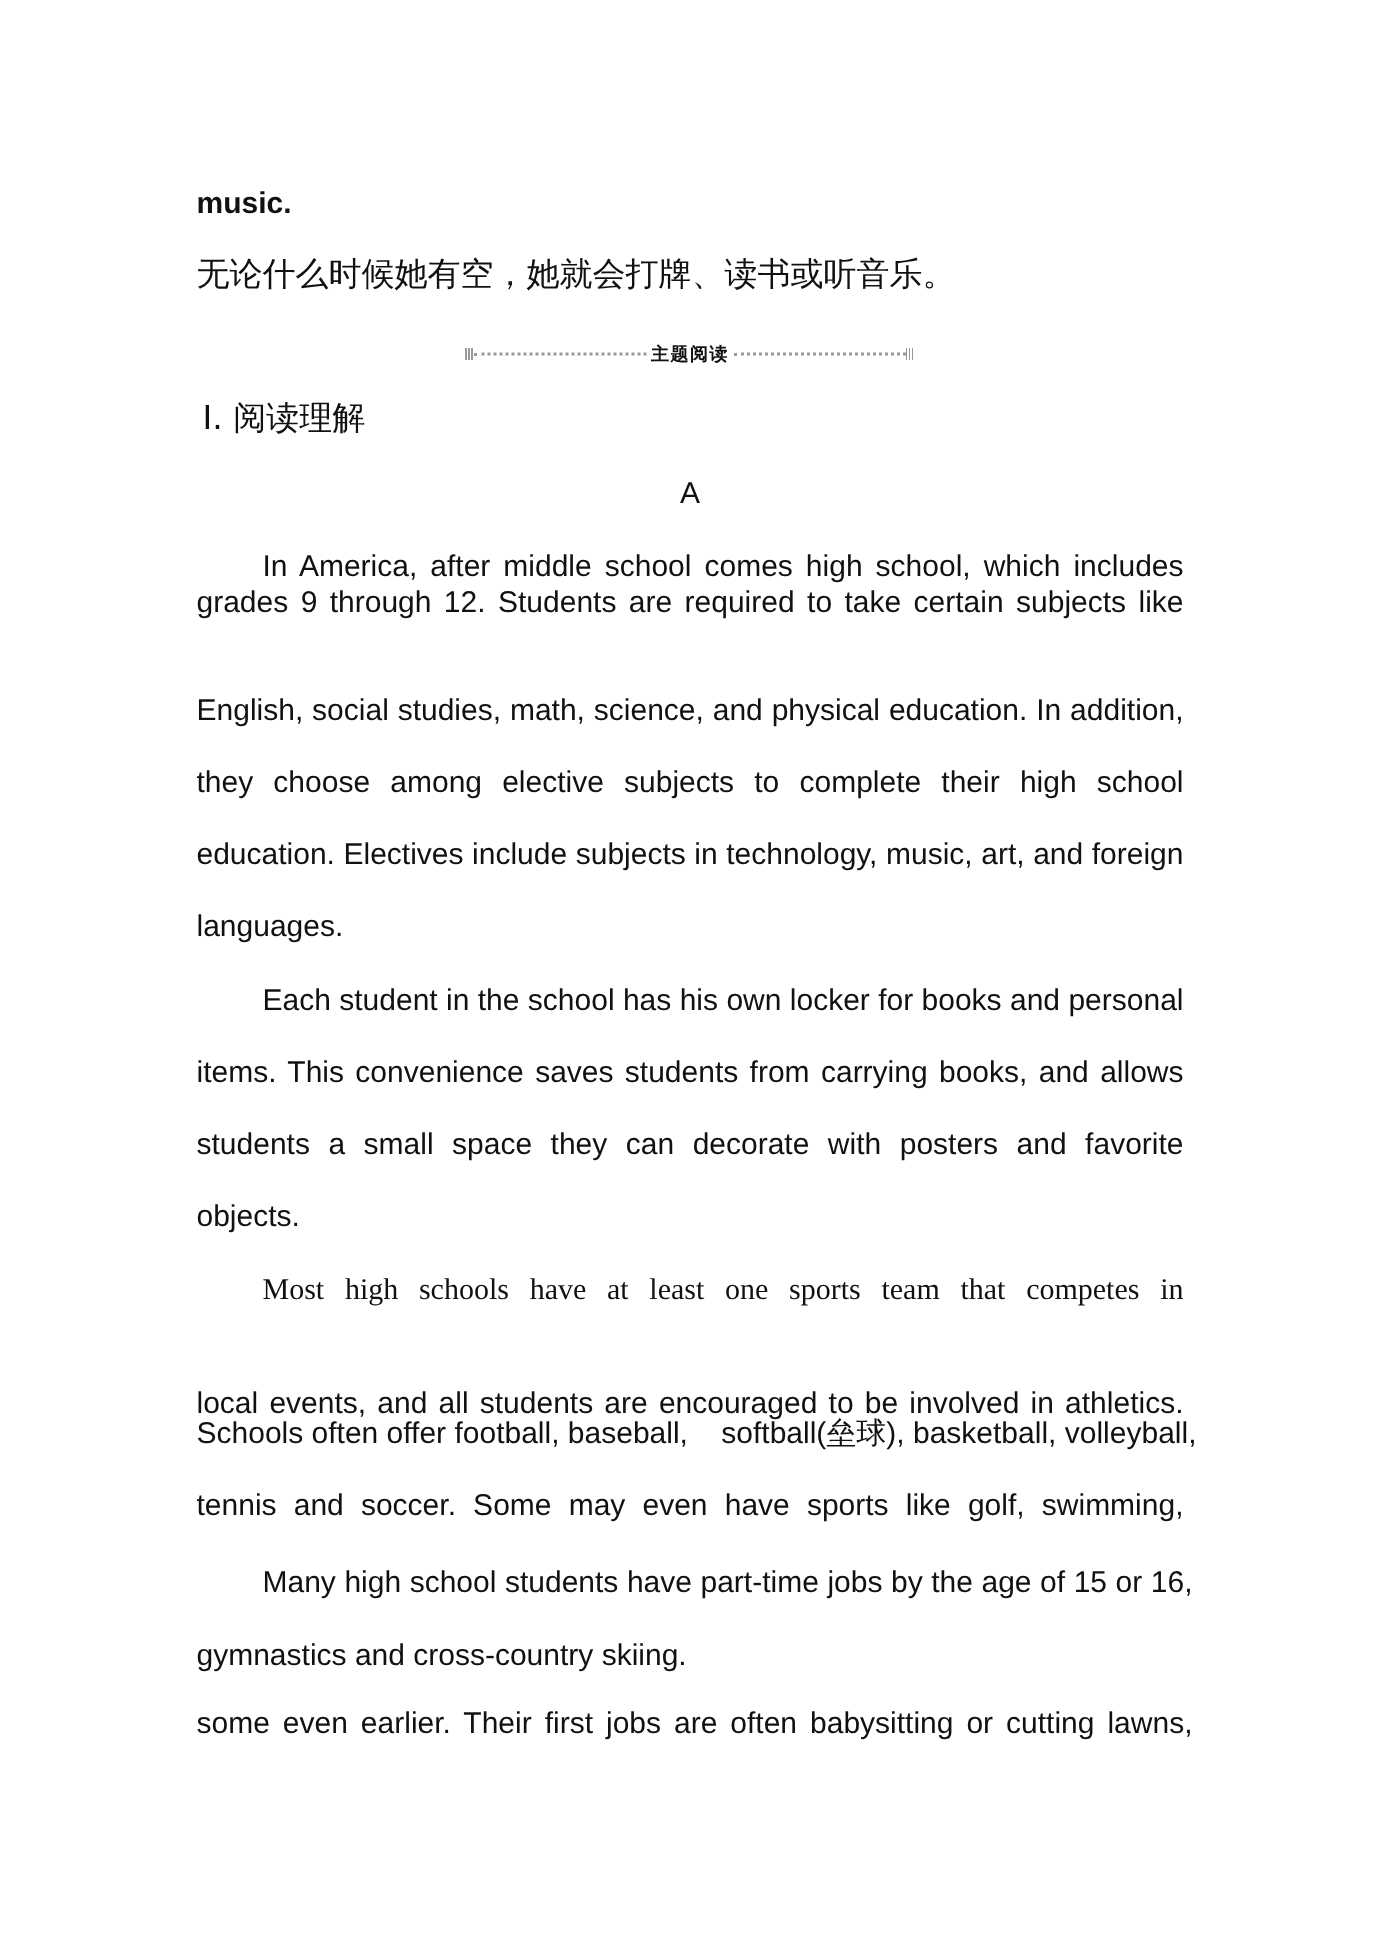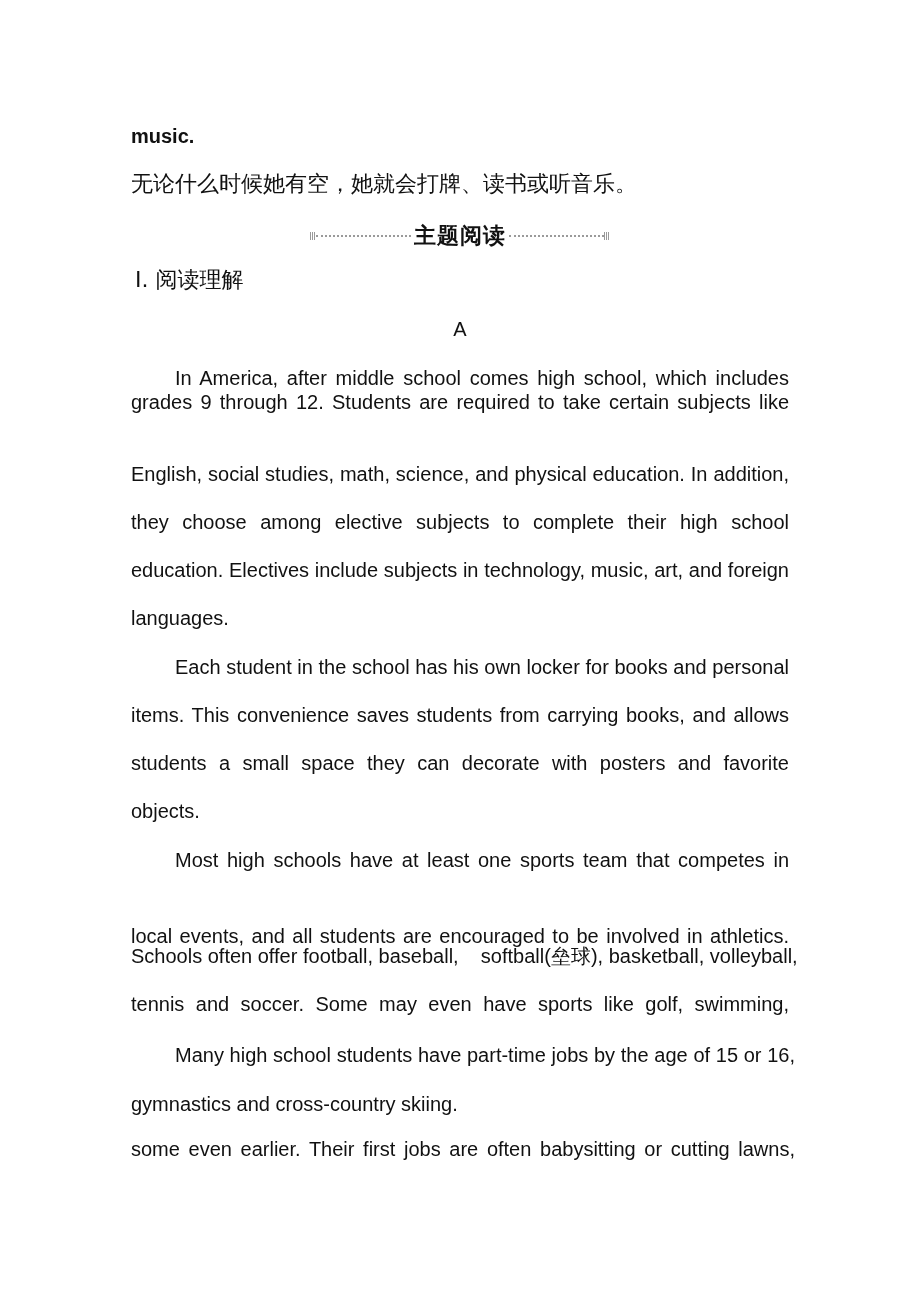--- a/index.html
+++ b/index.html
@@ -4,21 +4,21 @@
   <style>
     html, body { margin: 0; padding: 0; background: #ffffff; }
     body { width: 920px; height: 1302px; position: relative; overflow: hidden;
            font-family: "Liberation Sans", "DejaVu Sans", sans-serif; color: #111; }
     .line { position: absolute; left: 131px; font-size: 20px; line-height: 24px; white-space: nowrap; }
     .just { width: 658px; text-align: justify; text-align-last: justify; white-space: normal; }
     .cn { font-family: "DejaVu Sans", sans-serif; font-size: 22px; }
     .divider { position: absolute; left: 310px; top: 224px; width: 300px; height: 24px; display: flex; align-items: center; }
     .divider .rule { flex: 1; height: 0; border-top: 2px dotted #9a9a9a; position: relative; }
     .divider .cap { width: 6px; height: 8px; background: repeating-linear-gradient(90deg,#999 0 1px,#fff 1px 2px); }
-    .divider .title { font-weight: bold; font-size: 22px; padding: 0 3px; letter-spacing: 1px; font-family: "DejaVu Sans", sans-serif; }
+    .divider .title { font-weight: bold; font-size: 12px; padding: 0 3px; letter-spacing: 1px; font-family: "DejaVu Sans", sans-serif; }
     .center { position: absolute; left: 0; width: 920px; text-align: center; font-size: 20px; }
   </style>
 </head>
 <body>
 
 <div class="line" style="top:124px;font-weight:bold;">music.</div>
 <div class="line cn" style="top:172px;">无论什么时候她有空，她就会打牌、读书或听音乐。</div>
 
 <div class="divider">
   <span class="cap"></span>
@@ -36,20 +36,20 @@
 <div class="line just" style="top:462px;">English, social studies, math, science, and physical education. In addition,</div>
 <div class="line just" style="top:510px;">they choose among elective subjects to complete their high school</div>
 <div class="line just" style="top:558px;">education. Electives include subjects in technology, music, art, and foreign</div>
 <div class="line" style="top:606px;">languages.</div>
 
 <div class="line just" style="top:655px; left:175px; width:614px;">Each student in the school has his own locker for books and personal</div>
 <div class="line just" style="top:703px;">items. This convenience saves students from carrying books, and allows</div>
 <div class="line just" style="top:751px;">students a small space they can decorate with posters and favorite</div>
 <div class="line" style="top:799px;text-align:center;">objects.</div>
 
-<div class="line just" style="top:848px; left:175px; width:614px;">Most high schools have at least one sports team that competes in</div>
+<div class="line just" style="top:848px; left:175px; width:614px;font-family:Liberation Serif, serif;">Most high schools have at least one sports team that competes in</div>
 <div class="line just" style="top:924px;">local events, and all students are encouraged to be involved in athletics.</div>
 <div class="line" style="top:944px; white-space:pre;">Schools often offer football, baseball,    softball(垒球), basketball, volleyball,</div>
 <div class="line just" style="top:992px;">tennis and soccer. Some may even have sports like golf, swimming,</div>
 <div class="line" style="top:1092px;">gymnastics and cross-country skiing.</div>
 
 <div class="line just" style="top:1043px; left:175px; width:620px;">Many high school students have part-time jobs by the age of 15 or 16,</div>
 <div class="line just" style="top:1137px; width:664px;">some even earlier. Their first jobs are often babysitting or cutting lawns,</div>
 
 </body></html>

